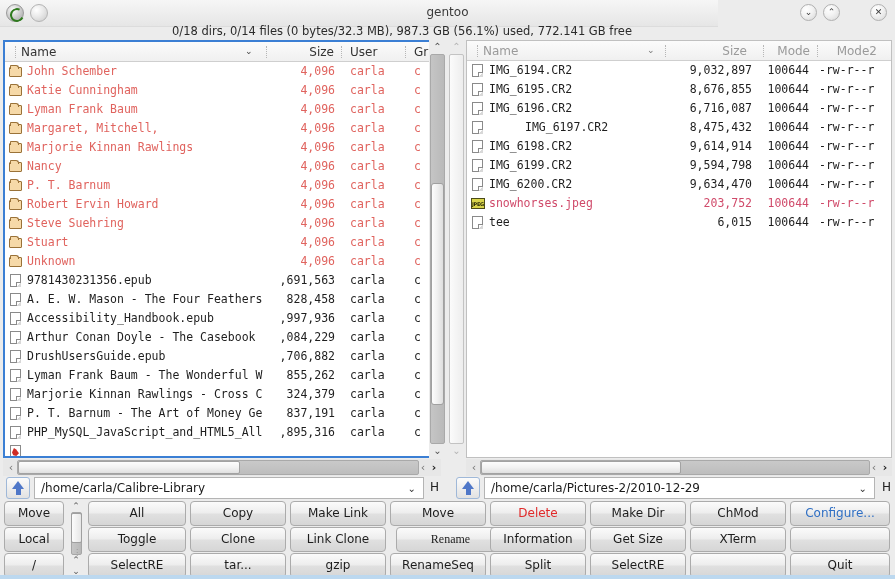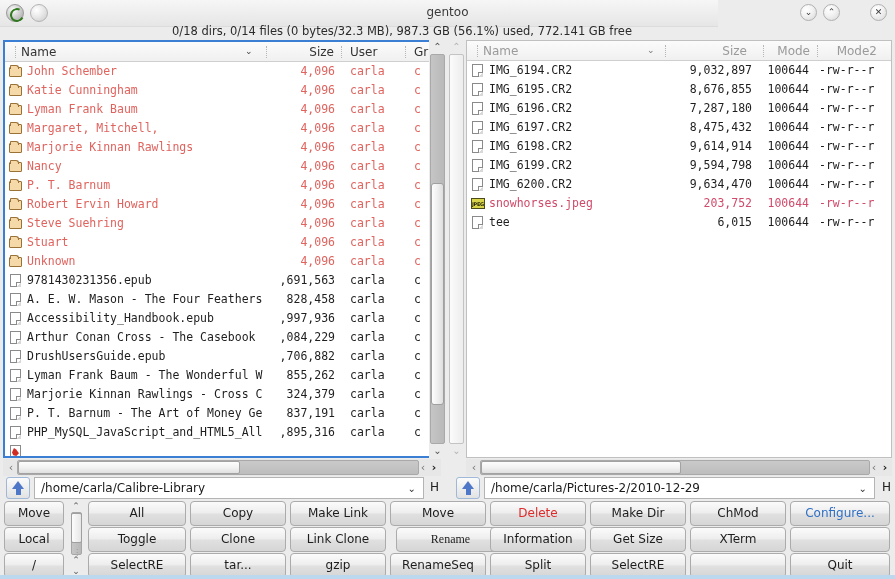--- a/index.html
+++ b/index.html
@@ -400,21 +400,21 @@
           </div>
           <div class="row">
             <div class="ic file"></div>
             <div class="cell name c-file" style="width: 255px;">Accessibility_Handbook.epub</div>
             <div class="cell right-al c-file" style="left: 250px; width: 80px;">,997,936</div>
             <div class="cell c-file" style="left: 345px;">carla</div>
             <div class="cell c-file" style="left: 409px; width: 20px;">c</div>
           </div>
           <div class="row">
             <div class="ic file"></div>
-            <div class="cell name c-file" style="width: 255px;">Arthur Conan Cross - The Casebook</div>
+            <div class="cell name c-file" style="width: 255px;">Arthur Conan Doyle - The Casebook</div>
             <div class="cell right-al c-file" style="left: 250px; width: 80px;">,084,229</div>
             <div class="cell c-file" style="left: 345px;">carla</div>
             <div class="cell c-file" style="left: 409px; width: 20px;">c</div>
           </div>
           <div class="row">
             <div class="ic file"></div>
             <div class="cell name c-file" style="width: 255px;">DrushUsersGuide.epub</div>
             <div class="cell right-al c-file" style="left: 250px; width: 80px;">,706,882</div>
             <div class="cell c-file" style="left: 345px;">carla</div>
             <div class="cell c-file" style="left: 409px; width: 20px;">c</div>
@@ -495,27 +495,27 @@
           <div class="row">
             <div class="ic file"></div>
             <div class="cell name c-file" style="width: 180px;">IMG_6195.CR2</div>
             <div class="cell right-al c-file" style="left: 195px; width: 90px;">8,676,855</div>
             <div class="cell right-al c-file" style="left: 290px; width: 52px;">100644</div>
             <div class="cell c-file" style="left: 352px; width: 70px;">-rw-r--r</div>
           </div>
           <div class="row">
             <div class="ic file"></div>
             <div class="cell name c-file" style="width: 180px;">IMG_6196.CR2</div>
-            <div class="cell right-al c-file" style="left: 195px; width: 90px;">7,287,180</div>
-            <div class="cell right-al c-file" style="left: 290px; width: 52px;">100644</div>
-            <div class="cell c-file" style="left: 352px; width: 70px;">-rw-r--r</div>
-          </div>
-          <div class="row">
-            <div class="ic file"></div>
-            <div class="cell name c-file" style="width: 180px;">IMG_6197.CR2</div>
+            <div class="cell right-al c-file" style="left: 195px; width: 90px;">6,716,087</div>
+            <div class="cell right-al c-file" style="left: 290px; width: 52px;">100644</div>
+            <div class="cell c-file" style="left: 352px; width: 70px;">-rw-r--r</div>
+          </div>
+          <div class="row">
+            <div class="ic file"></div>
+            <div class="cell name c-file" style="width: 180px; margin-left: 36px;">IMG_6197.CR2</div>
             <div class="cell right-al c-file" style="left: 195px; width: 90px;">8,475,432</div>
             <div class="cell right-al c-file" style="left: 290px; width: 52px;">100644</div>
             <div class="cell c-file" style="left: 352px; width: 70px;">-rw-r--r</div>
           </div>
           <div class="row">
             <div class="ic file"></div>
             <div class="cell name c-file" style="width: 180px;">IMG_6198.CR2</div>
             <div class="cell right-al c-file" style="left: 195px; width: 90px;">9,614,914</div>
             <div class="cell right-al c-file" style="left: 290px; width: 52px;">100644</div>
             <div class="cell c-file" style="left: 352px; width: 70px;">-rw-r--r</div>

